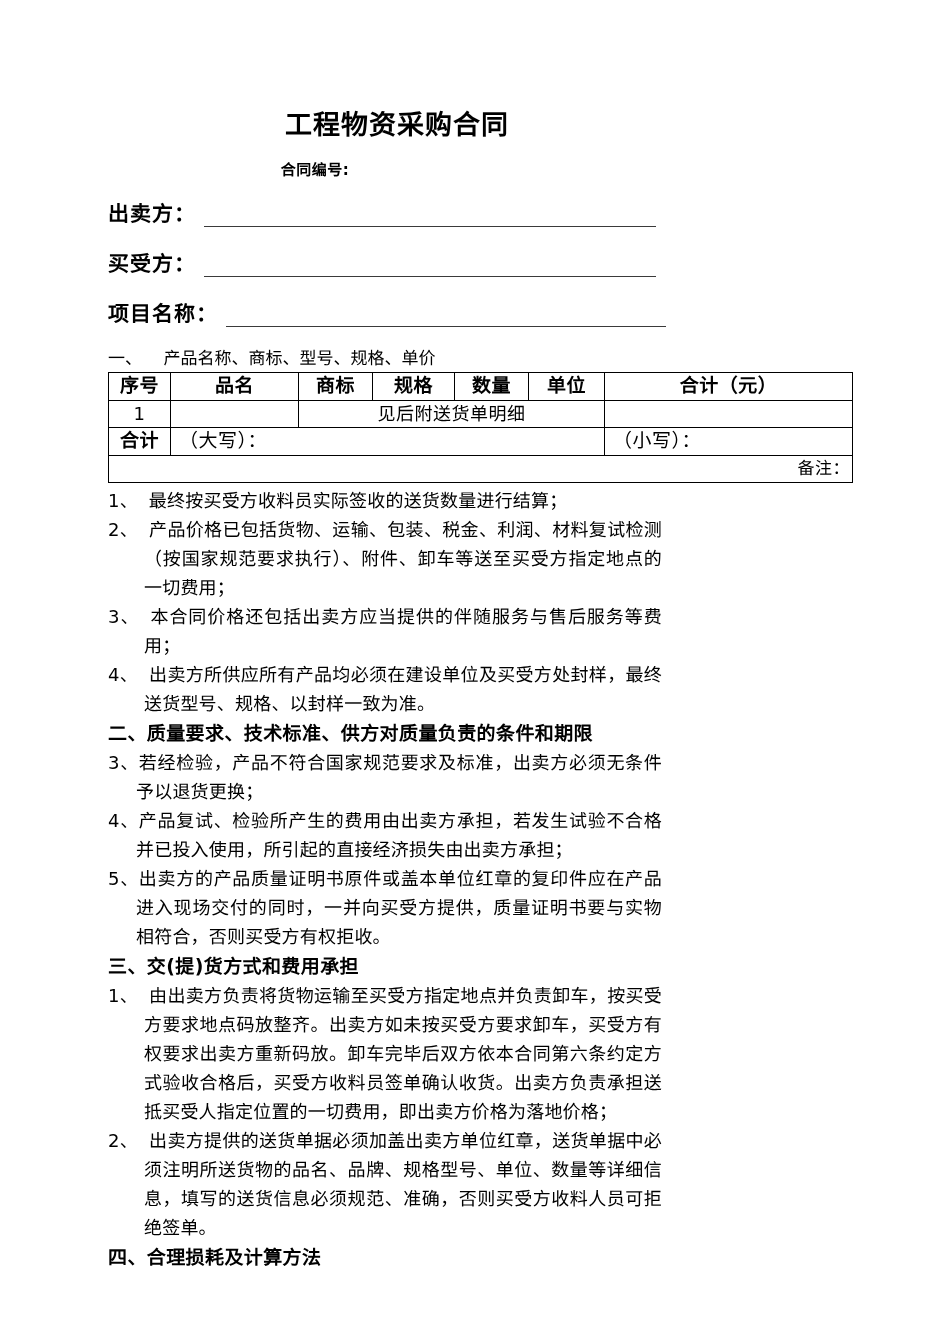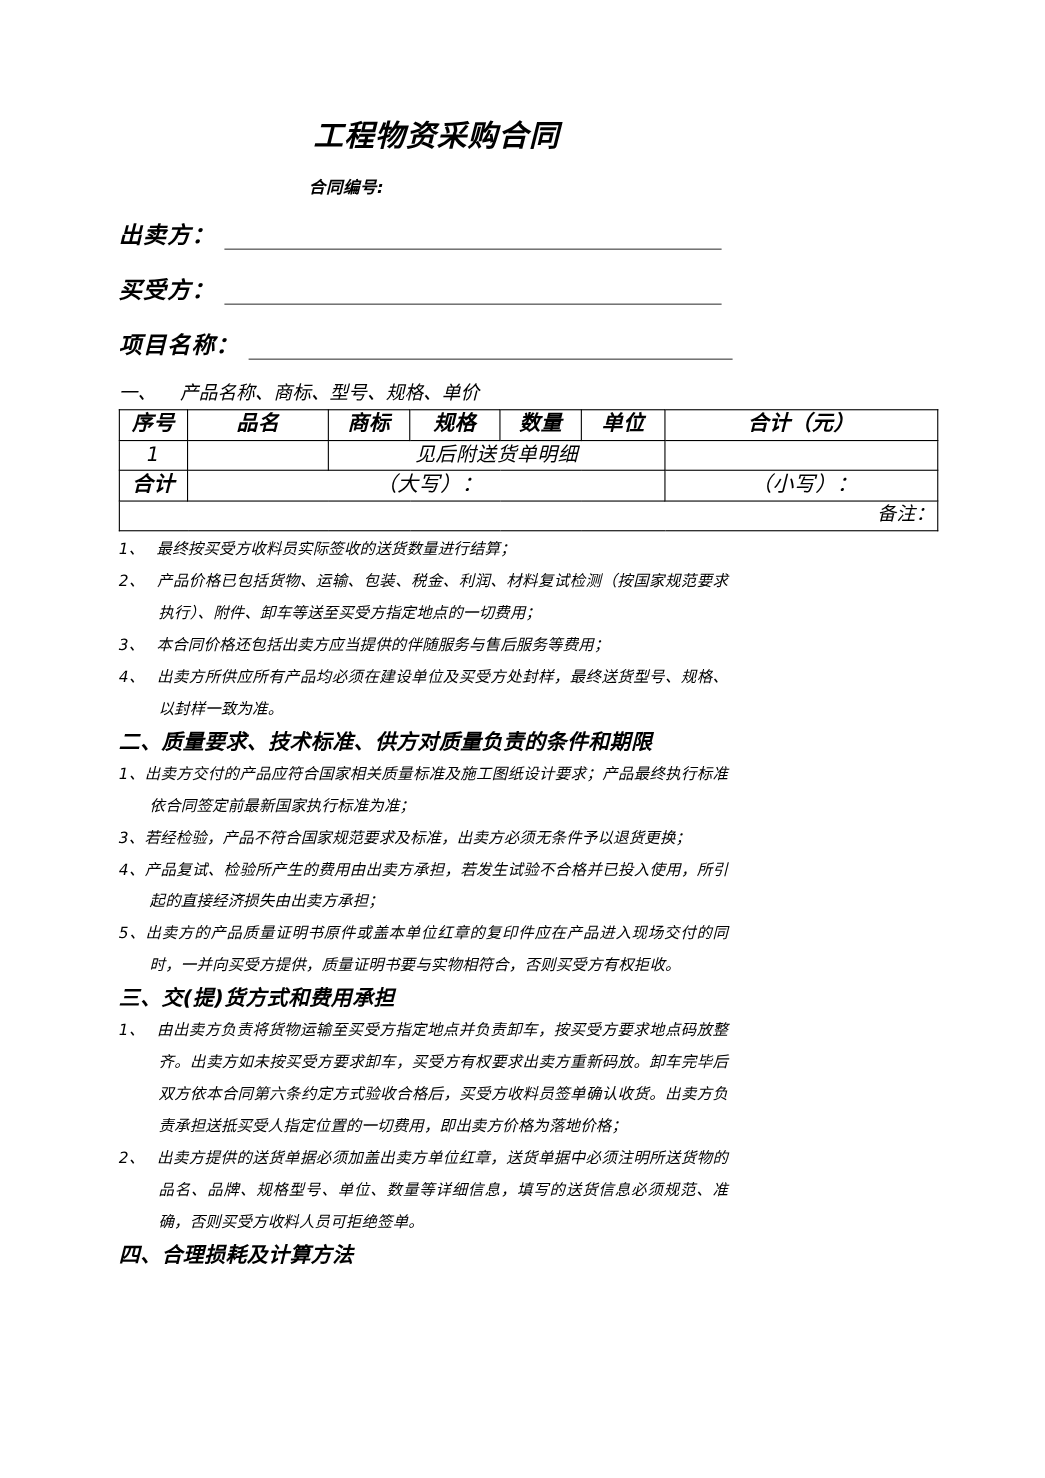--- a/index.html
+++ b/index.html
@@ -17,21 +17,20 @@
     overflow: hidden;
   }
 
   .page {
     position: absolute;
     left: 0; top: 0;
     width: 760px;
     height: 1344px;
     box-sizing: border-box;
     padding: 108px 98px 0 108px;
-    font-style: italic;
   }
 
   
   .doc-title {
     text-align: center;
     font-size: 27px;
     font-weight: bold;
     letter-spacing: 1px;
     margin: 0;
     padding-left: 24px;
@@ -99,21 +98,21 @@
     text-align: center;
     height: 27px;
     padding: 0 2px;
     line-height: 1.15;
     letter-spacing: 0.5px;
   }
   table.goods td.plain {
     font-weight: normal;
   }
   table.goods td.left {
-    text-align: center;
+    text-align: left;
     padding-left: 8px;
   }
   table.goods tr.row-detail td {
     font-weight: normal;
     font-size: 18px;
     height: 26px;
   }
   table.goods tr.row-remark td {
     font-weight: normal;
     font-size: 17px;
@@ -125,21 +124,21 @@
   .col-seq    { width: 62px; }
   .col-name   { width: 128px; }
   .col-brand  { width: 74px; }
   .col-spec   { width: 82px; }
   .col-qty    { width: 74px; }
   .col-unit   { width: 76px; }
   .col-total  { width: 248px; }
 
   
   .clause {
-    font-size: 14px;
+    font-size: 18px;
     line-height: 29px;
     text-align: justify;
     text-justify: inter-ideograph;
     margin: 0;
     letter-spacing: 0.2px;
   }
   
   .clause.wide {
     padding-left: 36px;
     text-indent: -36px;
@@ -236,21 +235,20 @@
 
   <div>
     <p class="clause wide"><span class="mk">1、</span><span>最终按买受方收料员实际签收的送货数量进行结算；</span></p>
     <p class="clause wide"><span class="mk">2、</span><span>产品价格已包括货物、运输、包装、税金、利润、材料复试检测（按国家规范要求执行）、附件、卸车等送至买受方指定地点的一切费用；</span></p>
     <p class="clause wide"><span class="mk">3、</span><span>本合同价格还包括出卖方应当提供的伴随服务与售后服务等费用；</span></p>
     <p class="clause wide"><span class="mk">4、</span><span>出卖方所供应所有产品均必须在建设单位及买受方处封样，最终送货型号、规格、以封样一致为准。</span></p>
   </div>
 
   <h2 class="sec-heading">二、质量要求、技术标准、供方对质量负责的条件和期限</h2>
   <div>
-    <p class="clause tight"><span class="mk">1、</span><span>出卖方交付的产品应符合国家相关质量标准及施工图纸设计要求；产品最终执行标准依合同签定前最新国家执行标准为准；</span></p>
     <p class="clause tight"><span class="mk">3、</span><span>若经检验，产品不符合国家规范要求及标准，出卖方必须无条件予以退货更换；</span></p>
     <p class="clause tight"><span class="mk">4、</span><span>产品复试、检验所产生的费用由出卖方承担，若发生试验不合格并已投入使用，所引起的直接经济损失由出卖方承担；</span></p>
     <p class="clause tight"><span class="mk">5、</span><span>出卖方的产品质量证明书原件或盖本单位红章的复印件应在产品进入现场交付的同时，一并向买受方提供，质量证明书要与实物相符合，否则买受方有权拒收。</span></p>
   </div>
 
   <h2 class="sec-heading">三、交(提)货方式和费用承担</h2>
   <div>
     <p class="clause wide"><span class="mk">1、</span><span>由出卖方负责将货物运输至买受方指定地点并负责卸车，按买受方要求地点码放整齐。出卖方如未按买受方要求卸车，买受方有权要求出卖方重新码放。卸车完毕后双方依本合同第六条约定方式验收合格后，买受方收料员签单确认收货。出卖方负责承担送抵买受人指定位置的一切费用，即出卖方价格为落地价格；</span></p>
     <p class="clause wide"><span class="mk">2、</span><span>出卖方提供的送货单据必须加盖出卖方单位红章，送货单据中必须注明所送货物的品名、品牌、规格型号、单位、数量等详细信息，填写的送货信息必须规范、准确，否则买受方收料人员可拒绝签单。</span></p>
   </div>

